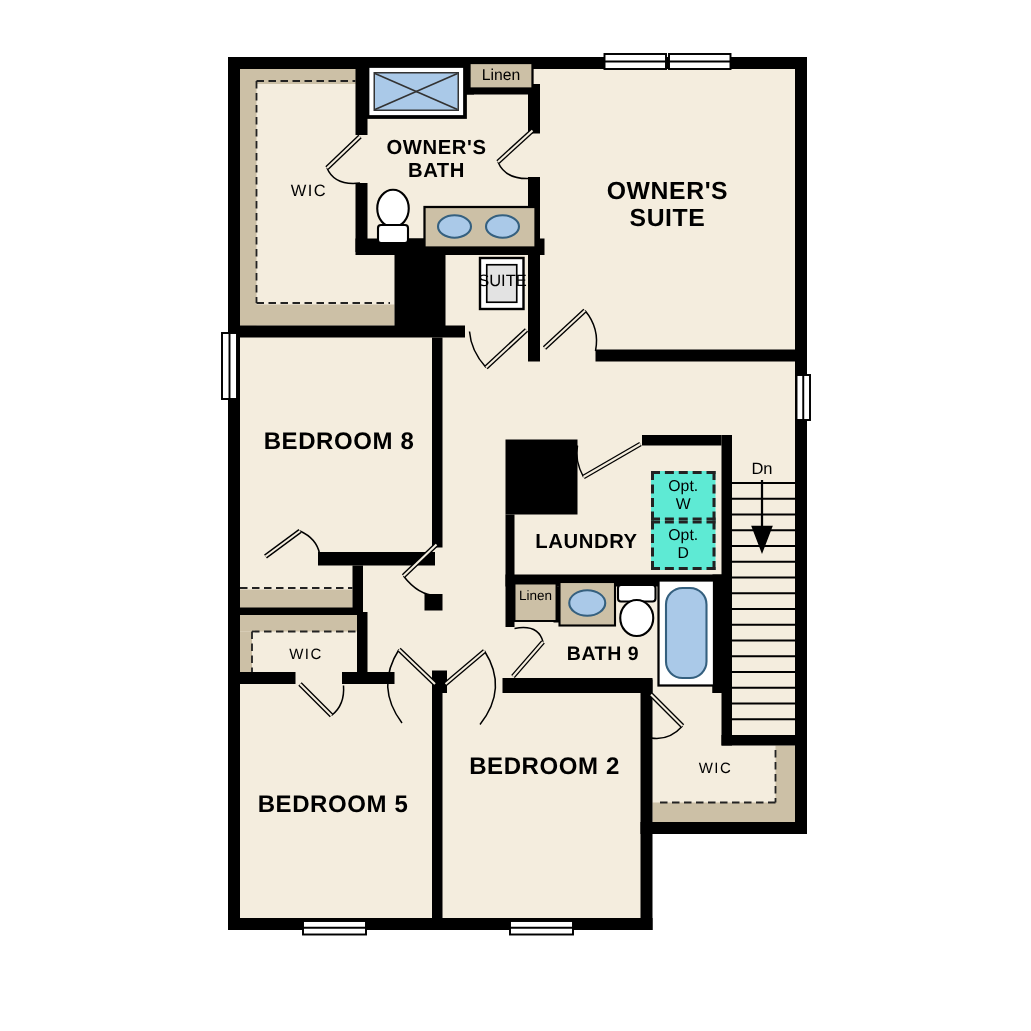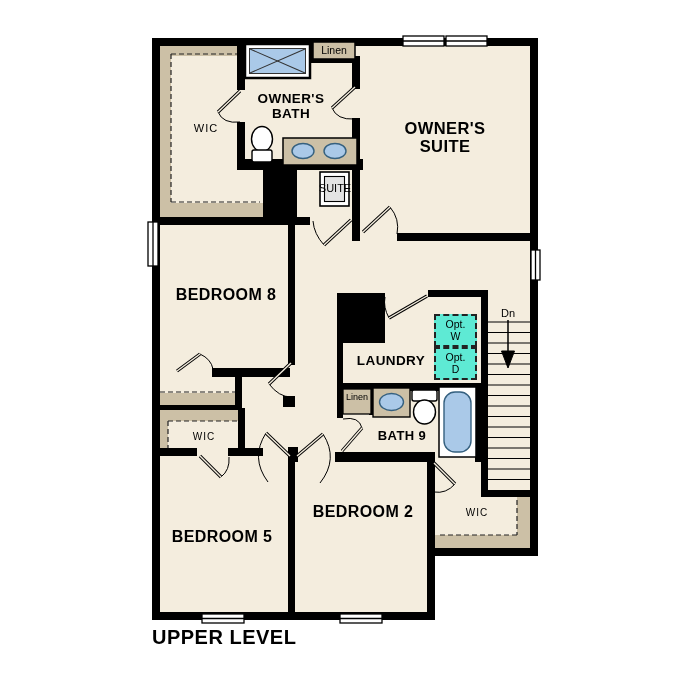--- a/index.html
+++ b/index.html
@@ -234,14 +234,13 @@
   <span class="lbl room-label" style="left:363px;top:512px;font-size:16px">BEDROOM 2</span>
 
   <span class="lbl small-label" style="left:206px;top:128px;font-size:11px;letter-spacing:1px">WIC</span>
   <span class="lbl small-label" style="left:204px;top:437px;font-size:10px;letter-spacing:1px">WIC</span>
   <span class="lbl small-label" style="left:477px;top:513px;font-size:10px;letter-spacing:1px">WIC</span>
   <span class="lbl small-label" style="left:334px;top:51px;font-size:10.5px">Linen</span>
   <span class="lbl small-label" style="left:357px;top:397px;font-size:9px">Linen</span>
   <span class="lbl small-label" style="left:335px;top:188px;font-size:11px">SUITE</span>
   <span class="lbl small-label" style="left:508px;top:313px;font-size:11px">Dn</span>
 
-  <span id="title">UPPER LEVEL</span>
 </div>
 
 </body></html>

